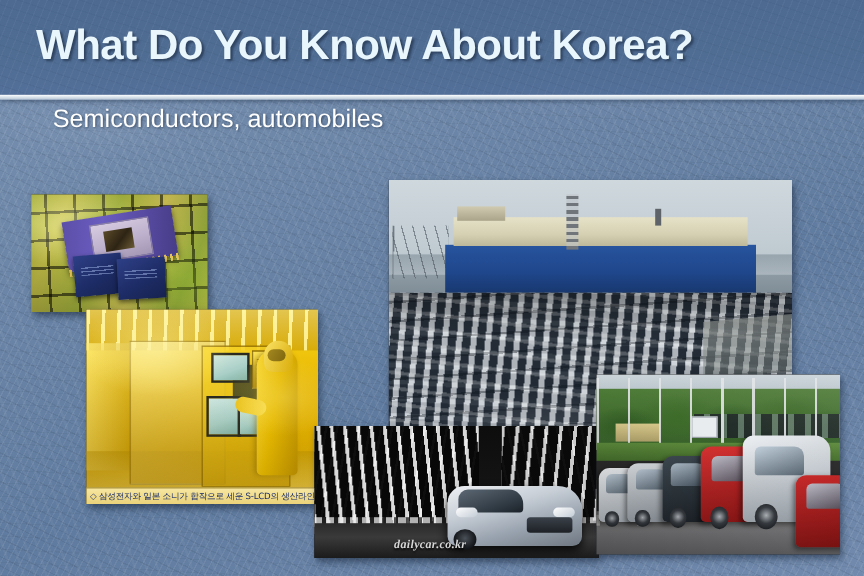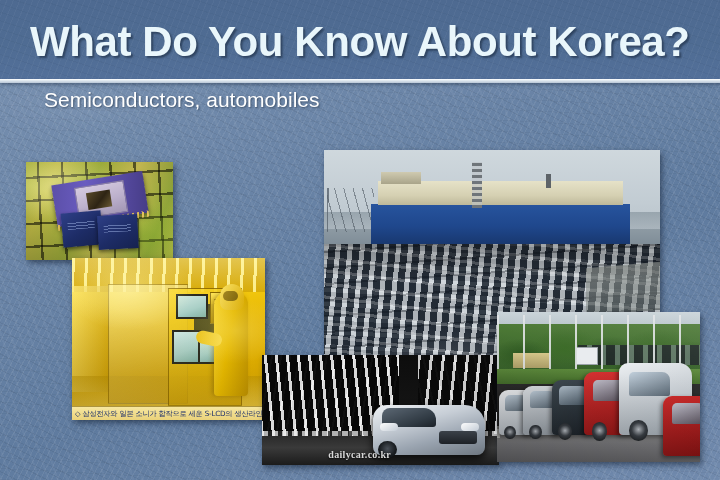--- a/index.html
+++ b/index.html
@@ -60,21 +60,21 @@
     background-image:
       repeating-linear-gradient(112deg, rgba(255,255,255,.10) 0px, rgba(255,255,255,.10) 1px, rgba(0,0,0,0) 1px, rgba(0,0,0,0) 6px),
       repeating-linear-gradient(18deg, rgba(0,0,0,.08) 0px, rgba(0,0,0,.08) 1px, rgba(0,0,0,0) 1px, rgba(0,0,0,0) 8px);
   }
   .title {
     position: absolute;
     left: 30px;
     top: 18px;
     width: 660px;
     margin: 0;
-    font-size: 42px;
+    font-size: 35px;
     font-weight: bold;
     letter-spacing: -0.4px;
     color: #e9f6fb;
     text-shadow: 2px 2px 2px rgba(20,35,55,.55);
     white-space: nowrap;
   }
   .divider {
     position: absolute;
     left: 0;
     top: 79px;
@@ -375,20 +375,21 @@
   .sd-wheel {
     position: absolute; left: 4%; bottom: -6%; width: 17%; height: 34%;
     background: radial-gradient(circle at 50% 45%, #4a5058 0%, #15181c 65%, #0a0c0e 100%);
     border-radius: 50%;
   }
   .sd-watermark {
     position: absolute;
     left: 28%;
     bottom: 5px;
     font-family: "Liberation Serif", serif;
+    font-style: italic;
     font-weight: bold;
     font-size: 10px;
     color: #d8d8d8;
     text-shadow: 0 1px 2px rgba(0,0,0,.95);
     letter-spacing: .3px;
   }
 
   
   #photo-lot { left: 497px; top: 312px; width: 203px; height: 150px; }
   .lot-sky {

